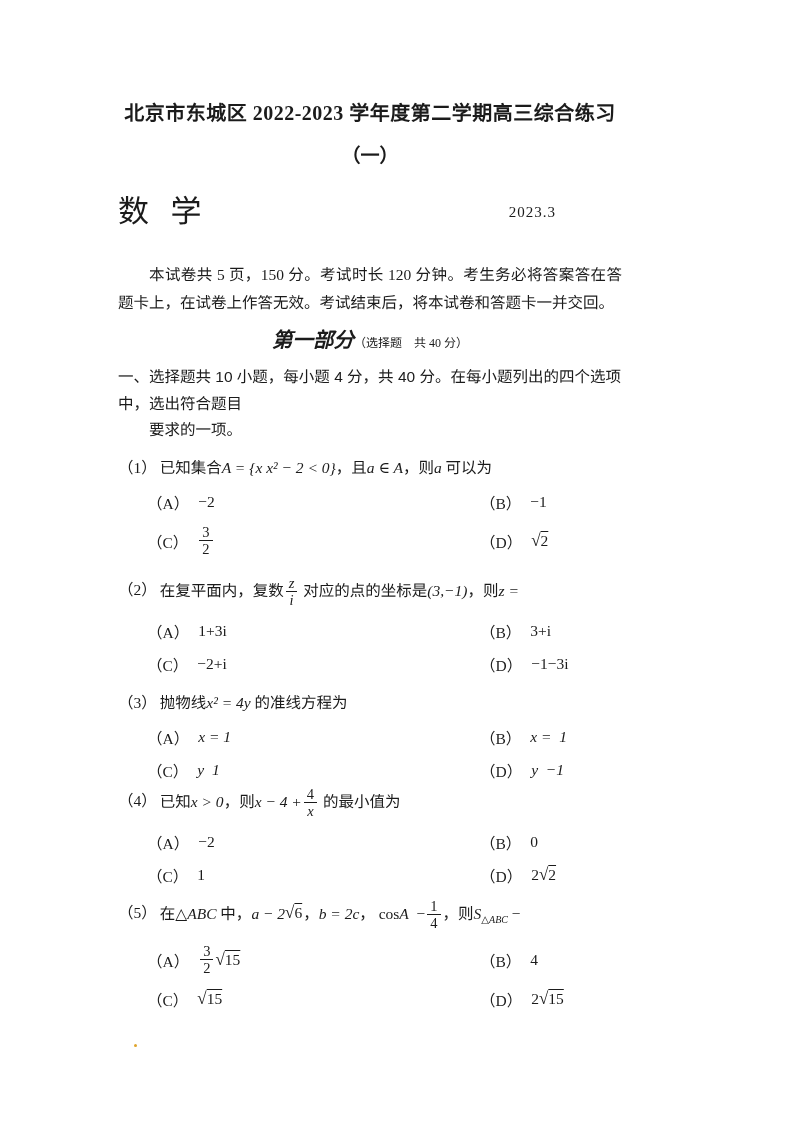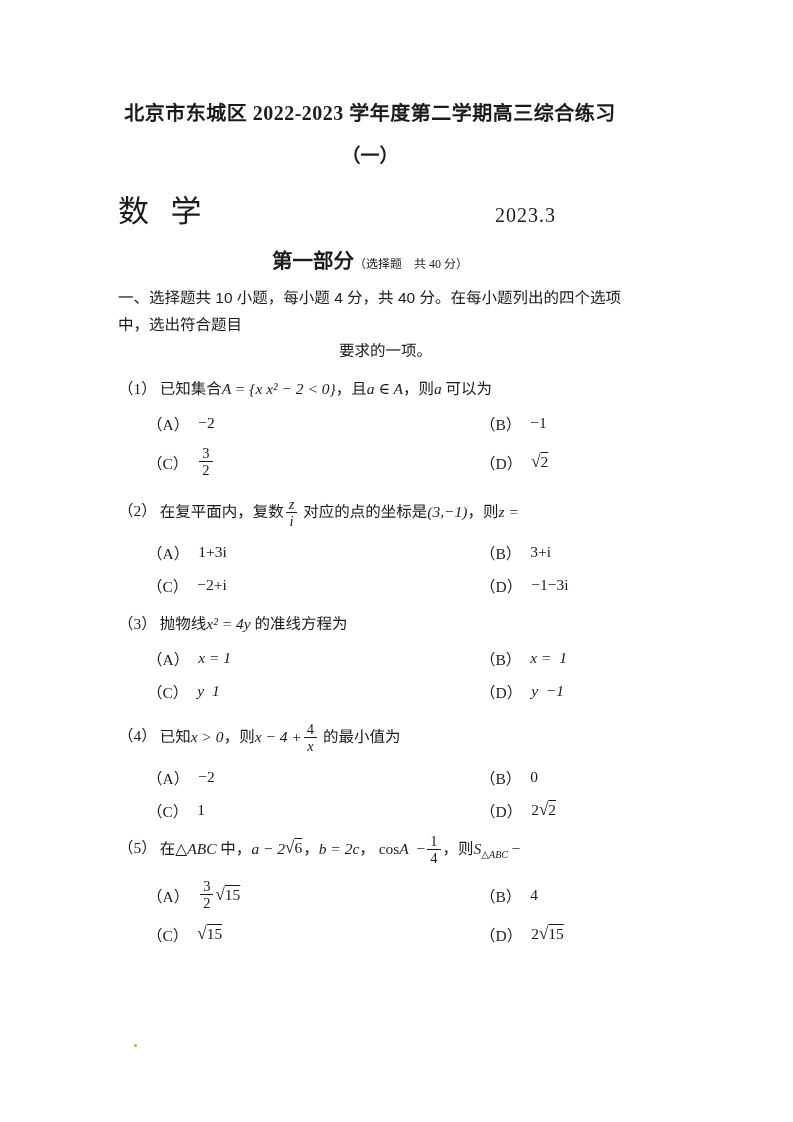--- a/index.html
+++ b/index.html
@@ -16,40 +16,40 @@
   .content { padding: 100px 112px 0 118px; }
 
   .title1 {
     font-size: 20px; font-weight: 700; text-align: center;
     letter-spacing: 0.5px; line-height: 27px;
   }
   .title2 { font-size: 19px; font-weight: 700; text-align: center; margin-top: 13px; }
 
   .subject-row { position: relative; margin-top: 20px; height: 50px; text-align: left; }
   .subject { font-size: 31px; line-height: 50px; white-space: pre; letter-spacing: 2px; }
-  .date { position: absolute; right: 66px; top: 17px; font-size: 20px; letter-spacing: 1px; }
+  .date { position: absolute; right: 66px; top: 17px; font-size: 15px; letter-spacing: 1px; }
 
   .intro {
     margin: 24px 0 0 0; font-size: 15.5px; line-height: 27.5px;
     text-indent: 2em; text-align: justify;
   }
 
   .part-heading { margin-top: 9px; text-align: center; line-height: 30px; }
   .ph-main {
     font-family: "Liberation Sans", "DejaVu Sans", sans-serif;
-    font-weight: 700; font-size: 20.5px;
+    font-weight: 700; font-size: 20.5px; font-style: italic;
   }
   .ph-sub { font-size: 12px; }
 
   .directive {
     margin-top: 6px;
     font-family: "Liberation Sans", "DejaVu Sans", sans-serif;
     font-weight: 400; font-size: 15.5px; line-height: 26.5px;
   }
-  .directive-l2 { padding-left: 2em; text-align: center; }
+  .directive-l2 { padding-left: 2em; }
 
   .q { font-size: 15.5px; }
   .q-stem { line-height: 25px; }
   .qnum { padding-right: 3px; }
   .m { font-style: italic; font-family: "Liberation Serif", "DejaVu Serif", serif; }
   .fn { font-style: normal; }
   .pre { white-space: pre; text-align: center; }
 
   .frac {
     display: inline-flex; flex-direction: column; vertical-align: middle;
@@ -67,21 +67,21 @@
 
   sub.m { font-size: 10px; }
 
   .opts { display: grid; grid-template-columns: 333px 1fr; padding-left: 29px; }
   .opt { padding-top: 11px; display: flex; align-items: center; }
   .opt .opt-label { padding-right: 9px; flex: none; }
 
   .q1 { margin-top: 11px; }
   .q2 { margin-top: 17px; }
   .q3 { margin-top: 15px; }
-  .q4 { margin-top: 19px; }
+  .q4 { margin-top: 5px; }
   .q5 { margin-top: 12px; }
   .q6 { margin-top: 17px; }
   .q6 .q-stem { white-space: nowrap; }
 
   .speck {
     position: absolute; left: 134px; top: 1044px; width: 3px; height: 3px;
     background: #e0a42b; border-radius: 50%;
   }
 </style>
 </head>
@@ -91,20 +91,21 @@
   <div class="content">
 
     <div class="title1">北京市东城区 2022-2023 学年度第二学期高三综合练习</div>
     <div class="title2">（一）</div>
 
     <div class="subject-row">
       <span class="subject">数  学</span>
       <span class="date">2023.3</span>
     </div>
 
+    <p class="intro">本试卷共 5 页，150 分。考试时长 120 分钟。考生务必将答案答在答题卡上，在试卷上作答无效。考试结束后，将本试卷和答题卡一并交回。</p>
 
     <div class="part-heading">
       <span class="ph-main">第一部分</span><span class="ph-sub">（选择题　共 40 分）</span>
     </div>
 
     <div class="directive">
       <div>一、选择题共 10 小题，每小题 4 分，共 40 分。在每小题列出的四个选项中，选出符合题目</div>
       <div class="directive-l2">要求的一项。</div>
     </div>
 

